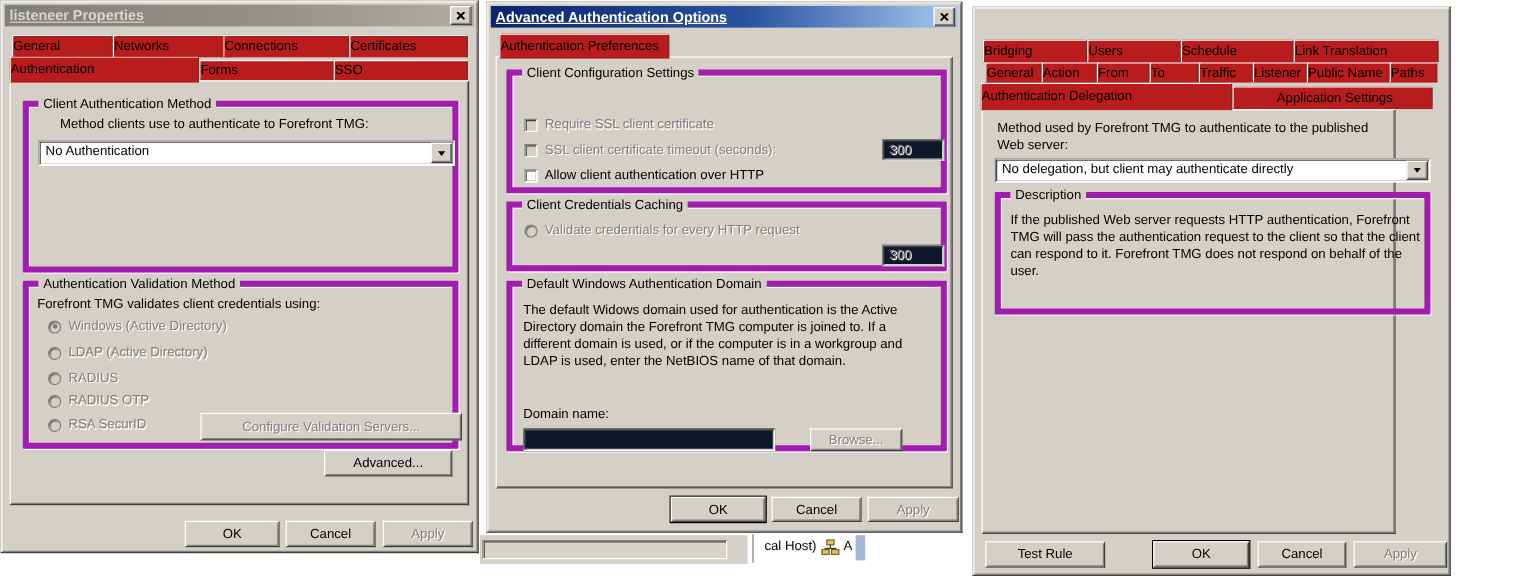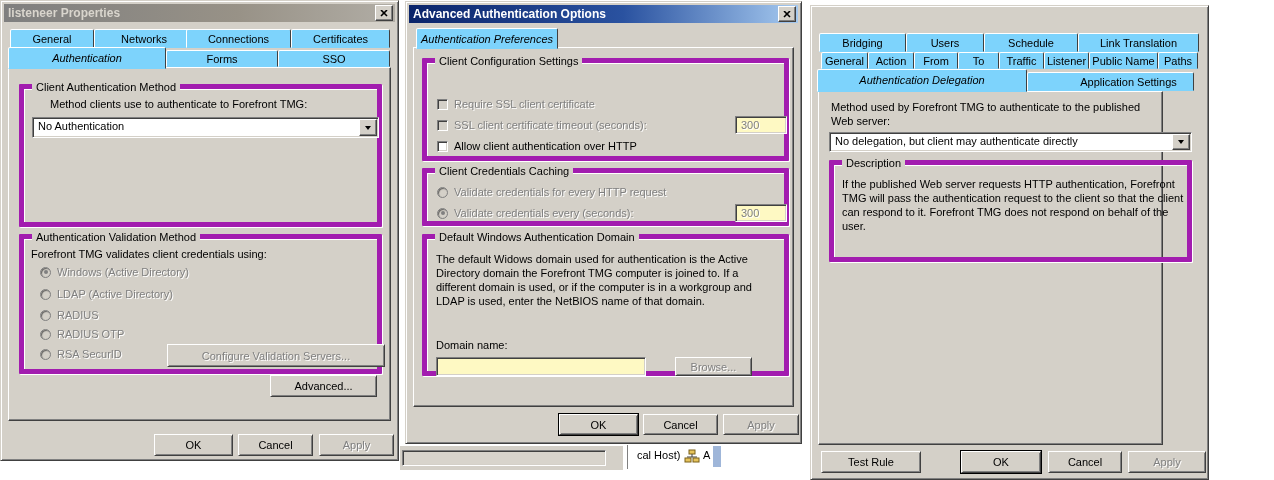--- a/index.html
+++ b/index.html
@@ -7,51 +7,51 @@
           font-family:"Liberation Sans",sans-serif;font-size:11px;color:#000;}
   
   .win{position:absolute;background:#d4d0c8;
        border-top:1px solid #d4d0c8;border-left:1px solid #d4d0c8;
        border-right:1px solid #404040;border-bottom:1px solid #404040;
        box-shadow:inset 1px 1px 0 #fff, inset -1px -1px 0 #808080;}
   .titlebar{position:absolute;left:3px;right:3px;top:3px;height:18px;display:flex;align-items:center;
             padding:0 2px 0 4px;box-sizing:border-box;}
   .titlebar.active{background:linear-gradient(90deg,#0a246a 0%,#2a52a0 55%,#a6caf0 100%);color:#fff;}
   .titlebar.inactive{background:linear-gradient(90deg,#7f7f7f 0%,#989287 60%,#b1ada5 100%);color:#d9d5cd;}
-  .titlebar .ttl{flex:1;font-weight:bold;font-size:12px;white-space:nowrap;overflow:hidden;}
+  .titlebar .ttl{flex:1;font-weight:bold;font-size:12px;white-space:nowrap;overflow:hidden;text-decoration:underline;}
   .closebtn{width:16px;height:14px;background:#d4d0c8;flex:none;
             border:1px solid;border-color:#fff #404040 #404040 #fff;
             box-shadow:inset -1px -1px 0 #808080,inset 1px 1px 0 #d4d0c8;
             display:flex;align-items:center;justify-content:center;}
   
-  .tab{position:absolute;background:#7dd3fc;box-sizing:border-box;text-align:center;
+  .tab{position:absolute;background:#b91c1c;box-sizing:border-box;text-align:left;
        border:1px solid;border-color:#fff #404040 transparent #fff;border-radius:2px 2px 0 0;
        white-space:nowrap;overflow:hidden;z-index:2;}
   .tab.back{z-index:1;}
-  .tab.active{z-index:4;font-style:italic;}
+  .tab.active{z-index:4;}
   
   .page{position:absolute;background:#d4d0c8;box-sizing:border-box;z-index:3;
         border:1px solid;border-color:#fff #404040 #404040 #fff;
         box-shadow:inset -1px -1px 0 #808080,inset 1px 1px 0 #d4d0c8;}
   
   .group{position:absolute;box-sizing:border-box;border:5px solid #a21caf;border-radius:1px;
          box-shadow:inset 1px 1px 0 #fff,1px 1px 0 #fff;}
   .legend{position:absolute;top:-8px;left:8px;background:#d4d0c8;padding:0 4px;height:13px;line-height:13px;white-space:nowrap;}
   
   .btn{position:absolute;background:#d4d0c8;box-sizing:border-box;
        border:1px solid;border-color:#fff #404040 #404040 #fff;
        box-shadow:inset 1px 1px 0 #d4d0c8,inset -1px -1px 0 #808080;
        display:flex;align-items:center;justify-content:center;white-space:nowrap;}
   .btn.default{box-shadow:inset 1px 1px 0 #d4d0c8,inset -1px -1px 0 #808080,0 0 0 1px #000;}
   .dis{color:#808080;text-shadow:1px 1px 0 #fff;}
   
   .field{position:absolute;background:#fff;box-sizing:border-box;
          border:1px solid;border-color:#808080 #fff #fff #808080;
          box-shadow:inset 1px 1px 0 #404040,inset -1px -1px 0 #d4d0c8;}
-  .field.off{background:#fef9c3;}
+  .field.off{background:#0f172a;}
   .fval{position:absolute;left:5px;top:2px;right:3px;white-space:nowrap;overflow:hidden;}
   .combo .fval{right:20px;}
   .combobtn{position:absolute;right:1px;top:1px;bottom:1px;width:16px;background:#d4d0c8;
             border:1px solid;border-color:#fff #404040 #404040 #fff;
             box-shadow:inset -1px -1px 0 #808080;display:flex;align-items:center;justify-content:center;}
   .arrow{width:0;height:0;border-left:3px solid transparent;border-right:3px solid transparent;border-top:4px solid #000;}
   
   .row{position:absolute;display:flex;align-items:center;gap:6px;height:14px;white-space:nowrap;}
   .cb{width:11px;height:11px;flex:none;background:#fff;box-sizing:border-box;
       border:1px solid;border-color:#808080 #fff #fff #808080;
@@ -190,24 +190,20 @@
           <span>Allow client authentication over HTTP</span>
         </div>
       </div>
 
       <div class="group" style="left:8px;top:120px;width:367px;height:58px;">
         <span class="legend">Client Credentials Caching</span>
         <div class="row" style="left:10px;top:12px;">
           <span class="radio off"></span>
           <span class="dis">Validate credentials for every HTTP request</span>
         </div>
-        <div class="row" style="left:10px;top:33px;">
-          <span class="radio off checked"></span>
-          <span class="dis">Validate credentials every (seconds):</span>
-        </div>
         <div class="field off" style="left:308px;top:31px;width:52px;height:18px;">
           <span class="fval dis">300</span>
         </div>
       </div>
 
       <div class="group" style="left:8px;top:186px;width:367px;height:142px;">
         <span class="legend">Default Windows Authentication Domain</span>
         <div class="para" style="left:9px;top:13px;width:335px;">The default Widows domain used for authentication is the Active Directory domain the Forefront TMG computer is joined to. If a different domain is used, or if the computer is in a workgroup and LDAP is used, enter the NetBIOS name of that domain.</div>
         <div class="lbl" style="left:9px;top:100px;">Domain name:</div>
         <div class="field off" style="left:9px;top:118px;width:210px;height:19px;">

